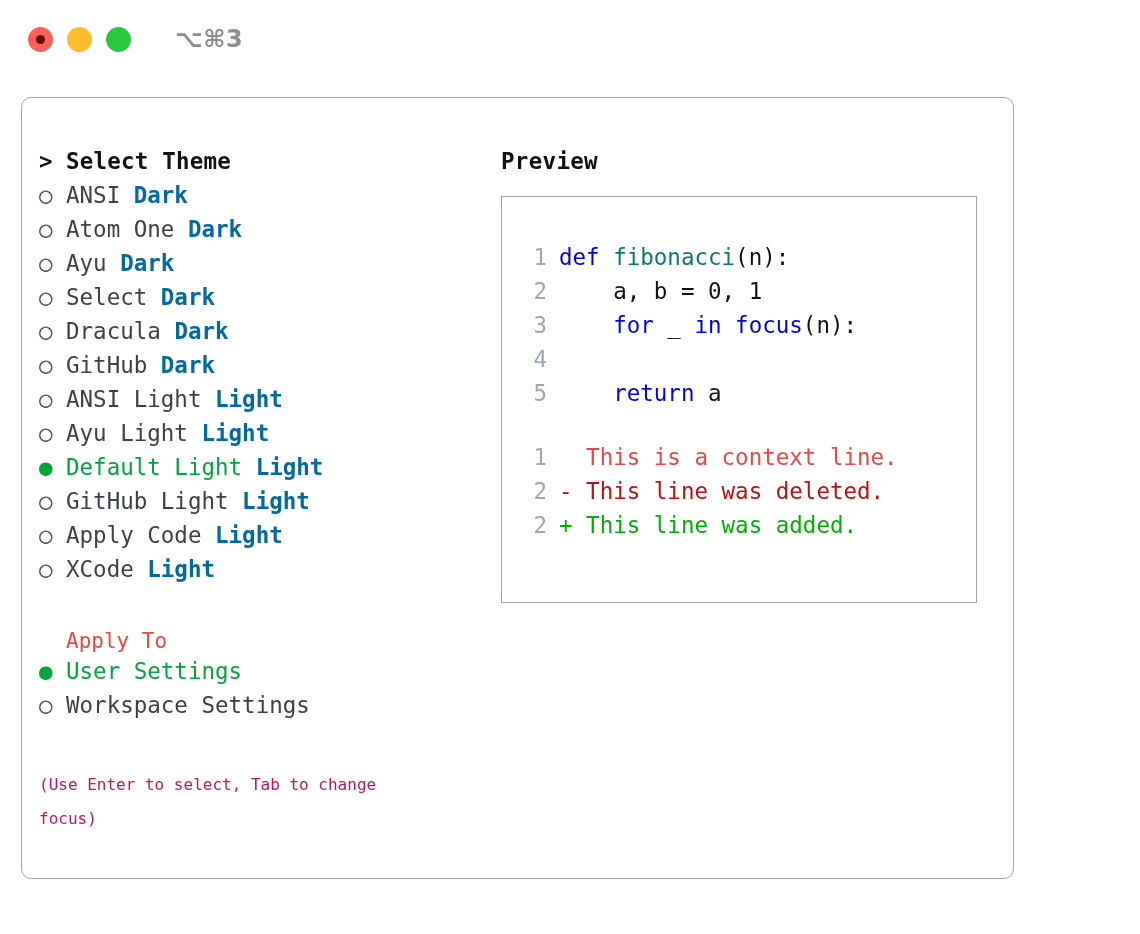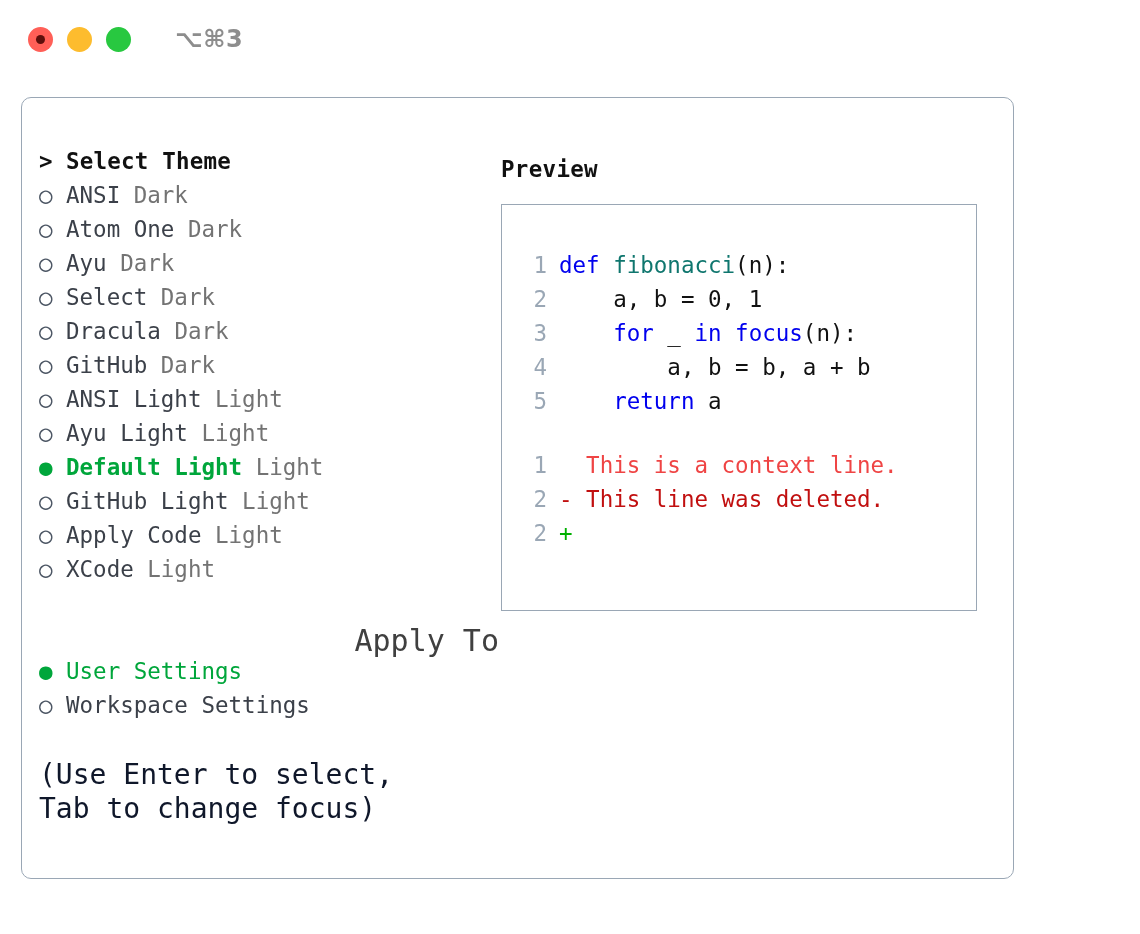--- a/index.html
+++ b/index.html
@@ -95,51 +95,50 @@
   .heading-row {
     font-weight: 700;
     color: #111111;
     letter-spacing: 0.2px;
   }
   .heading-row .marker { font-weight: 700; color: #111111; }
 
   .theme-row .marker { color: #4b5563; }
   .theme-row.selected .marker { color: #00a63b; }
   .label { color: #3b4049; }
-  .theme-row.selected .label { color: #00a63b; font-weight: bold; }
-  .tag { color: #737373; }
+  .theme-row.selected .label { color: #00a63b; }
+  .tag { color: #0369a1; font-weight: bold; }
 
   .section-label {
     height: 34px;
-    font-size: 30px;
-    color: #404040;
+    font-size: 21px;
+    color: #ef4444;
     padding-left: 27px;
     white-space: pre;
     line-height: 34px;
-    text-align: right;
   }
   .apply-row .marker { color: #4b5563; }
   .apply-row.selected .marker { color: #00a63b; }
   .apply-row.selected .label { color: #00a63b; }
 
   .spacer-sm { height: 34px; }
   .spacer-xs { height: 30px; }
 
   .hint {
-    margin-top: 2px;
+    margin-top: 12px;
     width: 400px;
-    font-size: 28px;
+    font-size: 16px;
     line-height: 34px;
-    color: #0f172a;
+    color: #be185d;
   }
 
   
   .right-col {
     position: absolute;
-    left: 479px; top: 58px;
+    left: 479px; top: 50px;
     width: 490px;
   }
   .preview-title {
     font-size: 22.5px;
     font-weight: 700;
     color: #111111;
     letter-spacing: 0.3px;
     margin-bottom: 22px;
   }
   .preview-box {
@@ -230,26 +229,26 @@
       <div class="hint">(Use Enter to select, Tab to change focus)</div>
     </div>
 
     <div class="right-col">
       <div class="preview-title">Preview</div>
       <div class="preview-box">
         <div id="code-block">
             <div class="code-line"><span class="lineno">1</span><span class="kw">def </span><span class="fn">fibonacci</span><span class="pln">(n):</span></div>
             <div class="code-line"><span class="lineno">2</span><span class="pln">    a, b = </span><span class="num">0</span><span class="pln">, </span><span class="num">1</span></div>
             <div class="code-line"><span class="lineno">3</span><span class="pln">    </span><span class="kw">for</span><span class="pln"> _ </span><span class="kw">in</span><span class="pln"> </span><span class="kw">focus</span><span class="pln">(n):</span></div>
-            <div class="code-line"><span class="lineno">4</span><span class="pln">        a, b = b, a + b</span></div>
+            <div class="code-line"><span class="lineno">4</span></div>
             <div class="code-line"><span class="lineno">5</span><span class="pln">    </span><span class="kw">return</span><span class="pln"> a</span></div>
           </div>
         <div class="gap-line"></div>
         <div id="diff-block">
             <div class="code-line"><span class="lineno">1</span><span class="diff-ctx"> </span><span class="diff-ctx"> This is a context line.</span></div>
             <div class="code-line"><span class="lineno">2</span><span class="diff-del">-</span><span class="diff-del"> This line was deleted.</span></div>
-            <div class="code-line"><span class="lineno">2</span><span class="diff-add">+</span></div>
+            <div class="code-line"><span class="lineno">2</span><span class="diff-add">+</span><span class="diff-add"> This line was added.</span></div>
           </div>
       </div>
     </div>
 
   </div>
 </div>
 
 </body></html>

